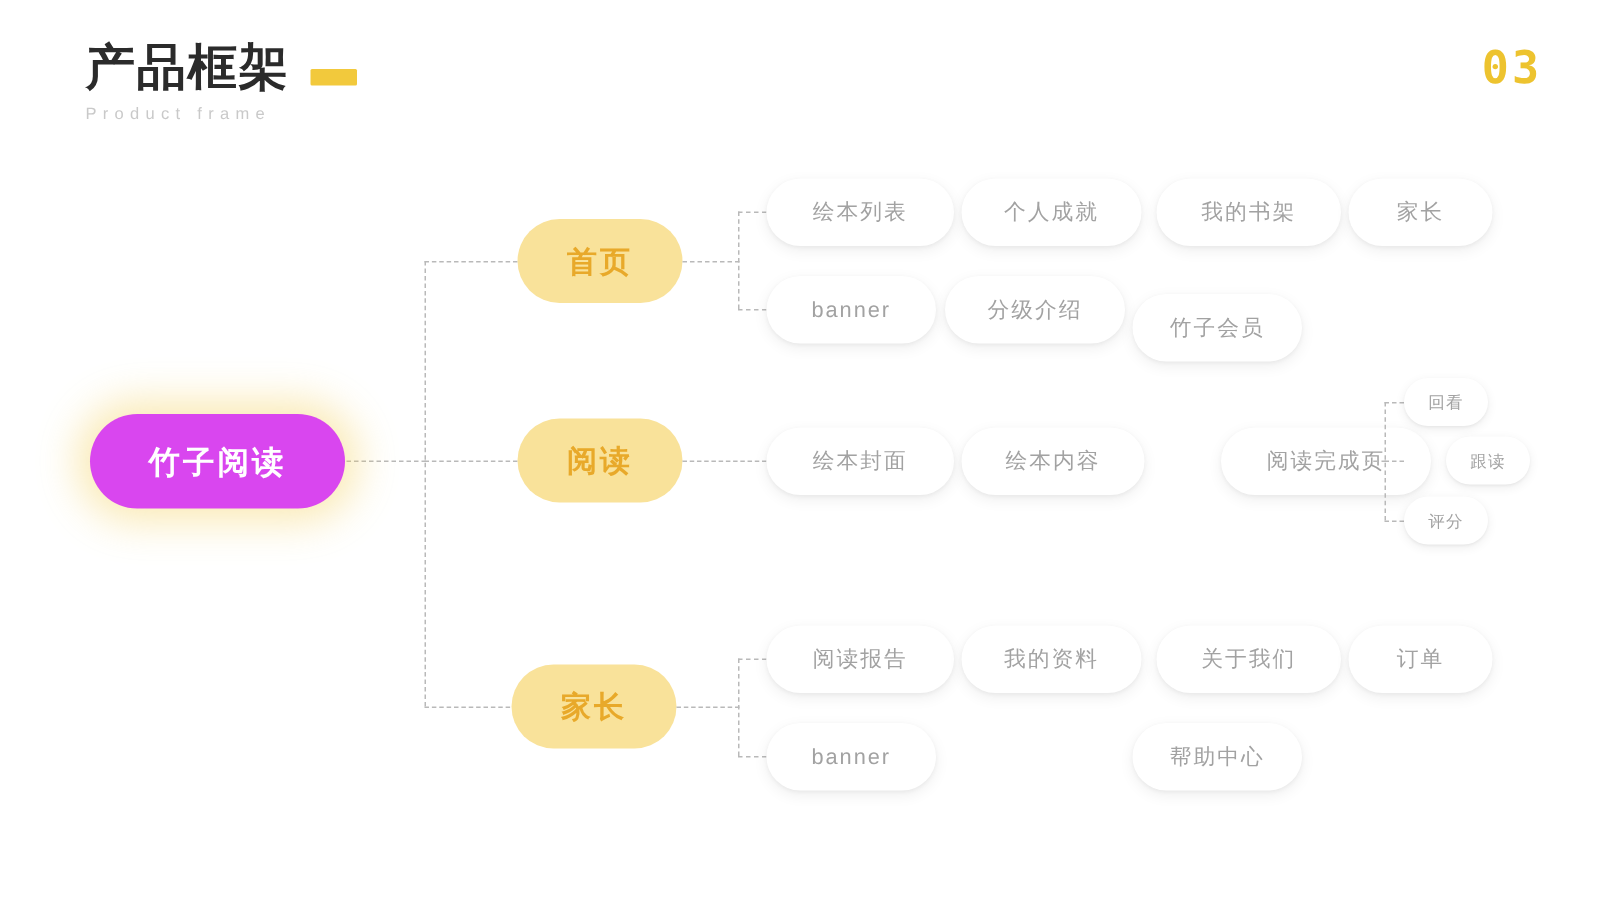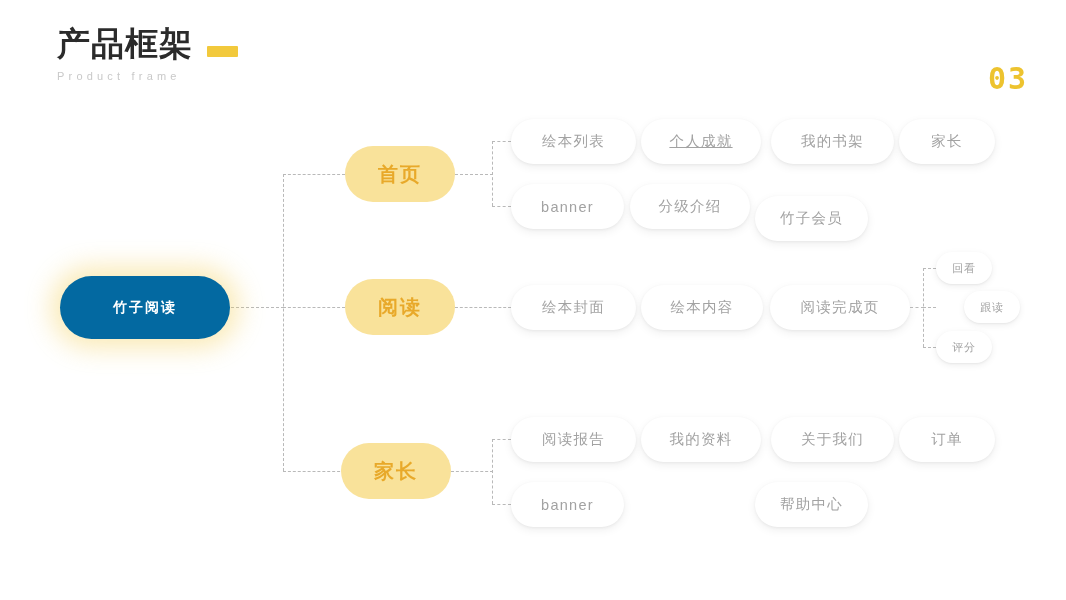--- a/index.html
+++ b/index.html
@@ -11,48 +11,47 @@
     position:relative;
   }
   #slide{position:absolute;left:0;top:0;width:1066px;height:600px;}
 
   
   .title-block{position:absolute;left:57px;top:28px;}
   .title-row{display:flex;align-items:flex-end;}
   .main-title{
     font-size:33px;font-weight:bold;color:#2b2b2b;
     letter-spacing:1px;line-height:1;
-    font-family:Liberation Serif, serif;
+    font-family:Liberation Sans, sans-serif;
   }
   .title-dash{
     width:31px;height:11px;background:#f2c93c;
     margin-left:14px;margin-bottom:4px;border-radius:1px;
   }
   .sub-title{
     font-size:11px;color:#c9c9c9;letter-spacing:4.2px;
     margin-top:9px;font-weight:400;
   }
 
   .page-num{
     position:absolute;right:38px;top:28px;
     font-size:30px;font-weight:bold;color:#edc32f;
     letter-spacing:2px;
     font-family:"DejaVu Sans Mono","Liberation Mono",monospace;
-    margin-top:33px;
   }
 
   
   .node{
     position:absolute;display:flex;align-items:center;justify-content:center;
     box-sizing:border-box;text-align:center;
   }
   .root-node{
-    background:#0369a1;color:#ffffff;
+    background:#d946ef;color:#ffffff;
     border-radius:34px;
-    font-size:14px;font-weight:bold;letter-spacing:2px;
+    font-size:21px;font-weight:bold;letter-spacing:2px;
     box-shadow:0 0 26px 9px rgba(244,205,80,0.42);
   }
   .lvl2-node{
     background:#f9e29a;color:#e8a92a;
     border-radius:30px;
     font-size:20px;font-weight:bold;letter-spacing:2px;
   }
   .leaf-node{
     background:#ffffff;color:#a2a2a2;
     border-radius:24px;
@@ -100,21 +99,21 @@
   </div>
 
   <div class="dash-h" style="left:455px;top:174px;width:38px;"></div>
   <div class="dash-v" style="left:492px;top:141px;height:65px;"></div>
   <div class="dash-h" style="left:492px;top:141px;width:19px;"></div>
   <div class="dash-h" style="left:492px;top:206px;width:19px;"></div>
 
   <div class="node leaf-node" style="left:511px;top:119px;width:125px;height:45px;">
     <span>绘本列表</span>
   </div>
-  <div class="node leaf-node" style="left:641px;top:119px;width:120px;height:45px;text-decoration:underline;">
+  <div class="node leaf-node" style="left:641px;top:119px;width:120px;height:45px;">
     <span>个人成就</span>
   </div>
   <div class="node leaf-node" style="left:771px;top:119px;width:123px;height:45px;">
     <span>我的书架</span>
   </div>
   <div class="node leaf-node" style="left:899px;top:119px;width:96px;height:45px;">
     <span>家长</span>
   </div>
 
   <div class="node leaf-node" style="left:511px;top:184px;width:113px;height:45px;">
@@ -131,21 +130,21 @@
     <span>阅读</span>
   </div>
   <div class="dash-h" style="left:455px;top:307px;width:56px;"></div>
 
   <div class="node leaf-node" style="left:511px;top:285px;width:125px;height:45px;">
     <span>绘本封面</span>
   </div>
   <div class="node leaf-node" style="left:641px;top:285px;width:122px;height:45px;">
     <span>绘本内容</span>
   </div>
-  <div class="node leaf-node" style="left:770px;top:285px;width:140px;height:45px;">
+  <div class="node leaf-node" style="left:814px;top:285px;width:140px;height:45px;">
     <span>阅读完成页</span>
   </div>
 
   <div class="dash-h" style="left:910px;top:307px;width:14px;"></div>
   <div class="dash-v" style="left:923px;top:268px;height:79px;"></div>
   <div class="dash-h" style="left:923px;top:268px;width:13px;"></div>
   <div class="dash-h" style="left:923px;top:307px;width:13px;"></div>
   <div class="dash-h" style="left:923px;top:347px;width:13px;"></div>
 
   <div class="node leaf-small" style="left:936px;top:252px;width:56px;height:32px;">

